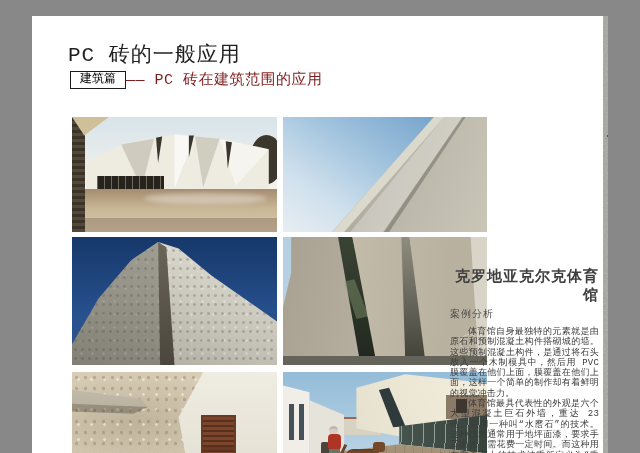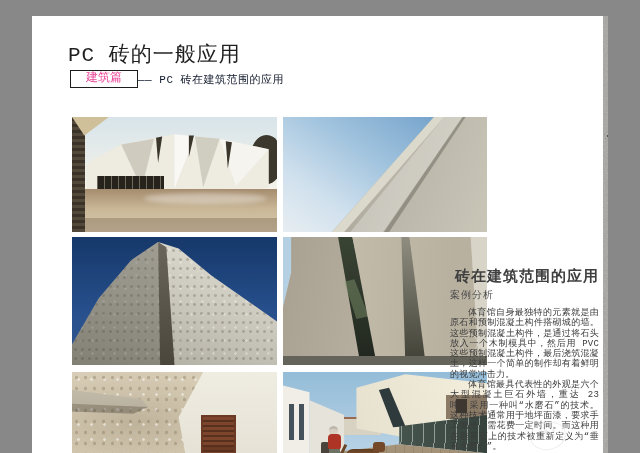--- a/index.html
+++ b/index.html
@@ -5,23 +5,23 @@
   html,body{margin:0;padding:0;background:#888;}
   .page{
     position:relative;width:576px;height:453px;background:#ffffff;overflow:hidden;
     font-family:Liberation Mono, monospace;margin:16px auto;
   }
   .page *{box-sizing:border-box;position:absolute;}
 
   
   .title{left:36px;top:24px;font-size:21px;color:#1f1f1f;letter-spacing:1px;white-space:nowrap;}
   .subtitle-row{left:38px;top:54px;height:17px;white-space:nowrap;position:absolute;}
-  .tag-box{position:static;display:inline-block;border:1px solid #1c1c1c;padding:1px 15px 2px;
-    font-size:12px;color:#ec4899;line-height:13px;vertical-align:middle;}
-  .section-note{position:static;display:inline-block;font-size:11px;color:#0f172a;
+  .tag-box{position:static;display:inline-block;border:1px solid #1c1c1c;padding:1px 9px 2px;
+    font-size:12px;color:#000000;line-height:13px;vertical-align:middle;}
+  .section-note{position:static;display:inline-block;font-size:15px;color:#7f1d1d;
     vertical-align:middle;margin-left:0px;letter-spacing:0.5px;}
 
   
   .ph{overflow:hidden;background:#ddd;}
   .phA{left:0;top:85px;width:205px;height:115px;}
   .phB{left:211px;top:85px;width:204px;height:115px;}
   .phC{left:0;top:205px;width:205px;height:128px;}
   .phD{left:211px;top:205px;width:204px;height:128px;}
   .phE{left:0;top:340px;width:205px;height:113px;}
   .phF{left:211px;top:340px;width:204px;height:113px;}
@@ -308,24 +308,24 @@
         <circle cx="35" cy="60" r="1.5"></circle>
           <circle cx="14" cy="180" r="1.2"></circle>
           <circle cx="55" cy="285" r="1.4"></circle>
         <circle cx="30" cy="410" r="1.2"></circle>
           <circle cx="60" cy="45" r="1"></circle>
       </g>
     </svg>
   </div>
 
   <div class="case">
-    <span class="case-title">砖在建筑范围的应用</span>
+    <span class="case-title">克罗地亚克尔克体育馆</span>
     <span class="case-sub">案例分析</span>
     <div class="case-body">
-      <p>体育馆自身最独特的元素就是由原石和预制混凝土构件搭砌城的墙。这些预制混凝土构件，是通过将石头放入一个木制模具中，然后用 PVC 这些预制混凝土构件，最后浇筑混凝土，这样一个简单的制作却有着鲜明的视觉冲击力。</p>
+      <p>体育馆自身最独特的元素就是由原石和预制混凝土构件搭砌城的墙。这些预制混凝土构件，是通过将石头放入一个木制模具中，然后用 PVC 膜覆盖在他们上面，膜覆盖在他们上面，这样一个简单的制作却有着鲜明的视觉冲击力。</p>
       <p>体育馆最具代表性的外观是六个大型混凝土巨石外墙，重达 23 吨。采用一种叫“水磨石”的技术。这种技术通常用于地坪面漆，要求手工抛光，需花费一定时间。而这种用在垂直面上的技术被重新定义为“垂直水磨石”。</p>
     </div>
   </div>
 
   <div class="wm-circle"></div>
   <div class="wm-dot"></div>
   <div class="wm-dot2"></div>
   <div class="wm-sq"></div>
   <div class="wm-sq-red"></div>
   <div class="wm-sq-line"></div>

